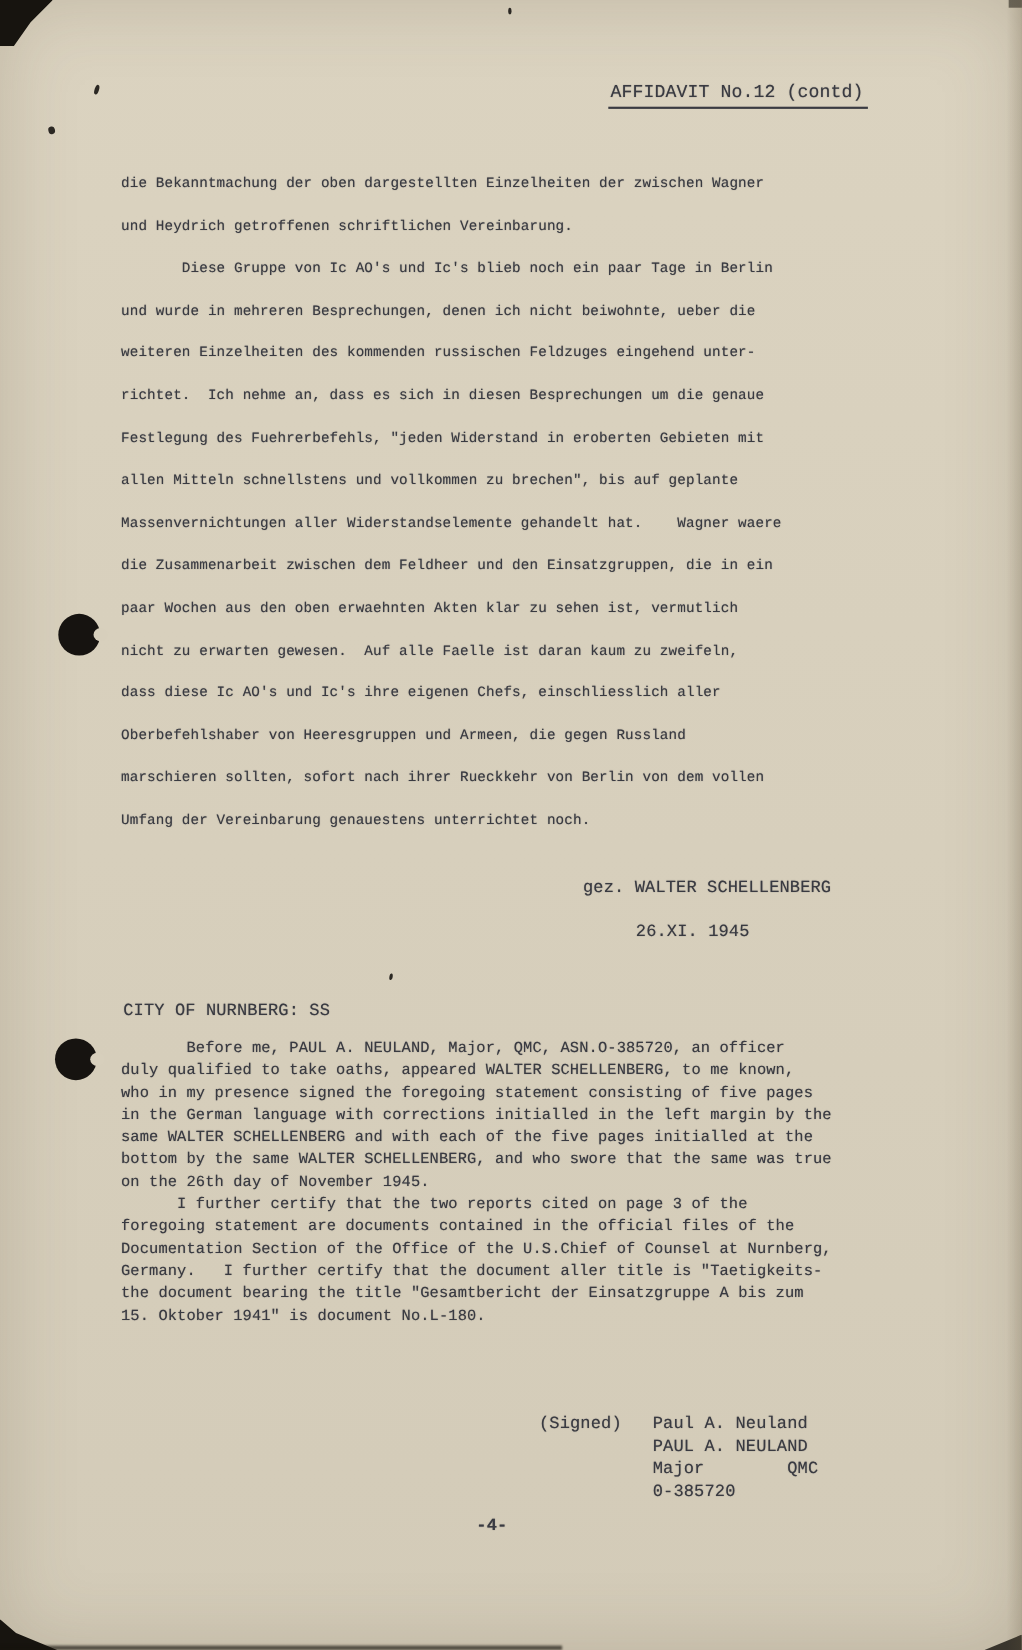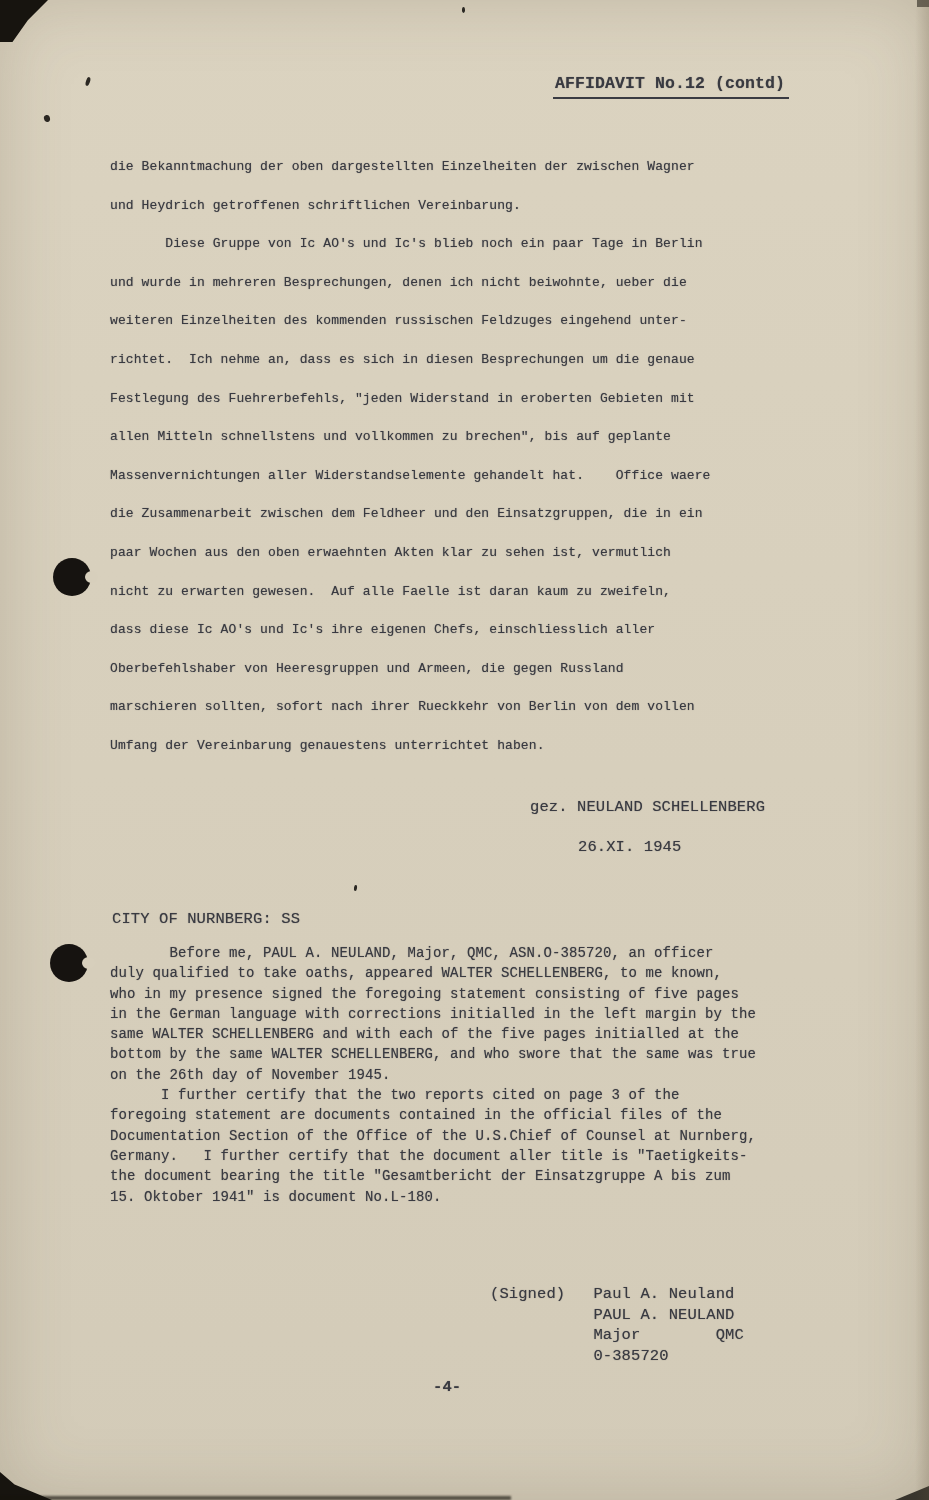--- a/index.html
+++ b/index.html
@@ -14,21 +14,21 @@
     color:#393a41;
     box-shadow:inset 0 0 70px rgba(95,84,60,0.22);
   }
   .tline{white-space:pre;}
   .typed{
     text-shadow:0 0 1px rgba(48,49,56,0.55);
     letter-spacing:0.1px;
   }
   .header{
     position:absolute;left:553px;top:74px;
-    font-size:16.5px;font-weight:bold;
+    font-size:16.5px;font-weight:normal;
     border-bottom:2px solid #3a3b42;
     padding:0 4px 4px 2px;
   }
   .german-block{
     position:absolute;left:110px;top:148px;width:740px;
     font-size:13px;line-height:38.6px;
   }
   .gez-line{position:absolute;left:530px;top:798px;font-size:15.5px;}
   .date-line{position:absolute;left:578px;top:838px;font-size:15.5px;}
   .city-line{position:absolute;left:112px;top:910px;font-size:15.5px;}
@@ -103,31 +103,31 @@
 
   <div class="german-block typed">
       <div class="tline">die Bekanntmachung der oben dargestellten Einzelheiten der zwischen Wagner</div>
       <div class="tline">und Heydrich getroffenen schriftlichen Vereinbarung.</div>
       <div class="tline">       Diese Gruppe von Ic AO's und Ic's blieb noch ein paar Tage in Berlin</div>
       <div class="tline">und wurde in mehreren Besprechungen, denen ich nicht beiwohnte, ueber die</div>
       <div class="tline">weiteren Einzelheiten des kommenden russischen Feldzuges eingehend unter-</div>
       <div class="tline">richtet.  Ich nehme an, dass es sich in diesen Besprechungen um die genaue</div>
       <div class="tline">Festlegung des Fuehrerbefehls, "jeden Widerstand in eroberten Gebieten mit</div>
       <div class="tline">allen Mitteln schnellstens und vollkommen zu brechen", bis auf geplante</div>
-      <div class="tline">Massenvernichtungen aller Widerstandselemente gehandelt hat.    Office waere</div>
+      <div class="tline">Massenvernichtungen aller Widerstandselemente gehandelt hat.    Wagner waere</div>
       <div class="tline">die Zusammenarbeit zwischen dem Feldheer und den Einsatzgruppen, die in ein</div>
       <div class="tline">paar Wochen aus den oben erwaehnten Akten klar zu sehen ist, vermutlich</div>
       <div class="tline">nicht zu erwarten gewesen.  Auf alle Faelle ist daran kaum zu zweifeln,</div>
       <div class="tline">dass diese Ic AO's und Ic's ihre eigenen Chefs, einschliesslich aller</div>
       <div class="tline">Oberbefehlshaber von Heeresgruppen und Armeen, die gegen Russland</div>
       <div class="tline">marschieren sollten, sofort nach ihrer Rueckkehr von Berlin von dem vollen</div>
-      <div class="tline">Umfang der Vereinbarung genauestens unterrichtet haben.</div>
+      <div class="tline">Umfang der Vereinbarung genauestens unterrichtet noch.</div>
     </div>
 
-  <div class="gez-line typed">gez. NEULAND SCHELLENBERG</div>
+  <div class="gez-line typed">gez. WALTER SCHELLENBERG</div>
   <div class="date-line typed">26.XI. 1945</div>
 
   <div class="city-line typed">CITY OF NURNBERG:     SS</div>
 
   <div class="english-block typed">
       <div class="tline">       Before me, PAUL A. NEULAND, Major, QMC, ASN.O-385720, an officer</div>
       <div class="tline">duly qualified to take oaths, appeared WALTER SCHELLENBERG, to me known,</div>
       <div class="tline">who in my presence signed the foregoing statement consisting of five pages</div>
       <div class="tline">in the German language with corrections initialled in the left margin by the</div>
       <div class="tline">same WALTER SCHELLENBERG and with each of the five pages initialled at the</div>

